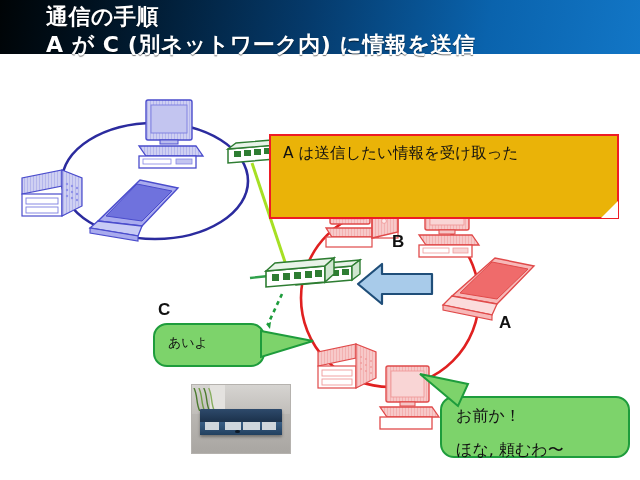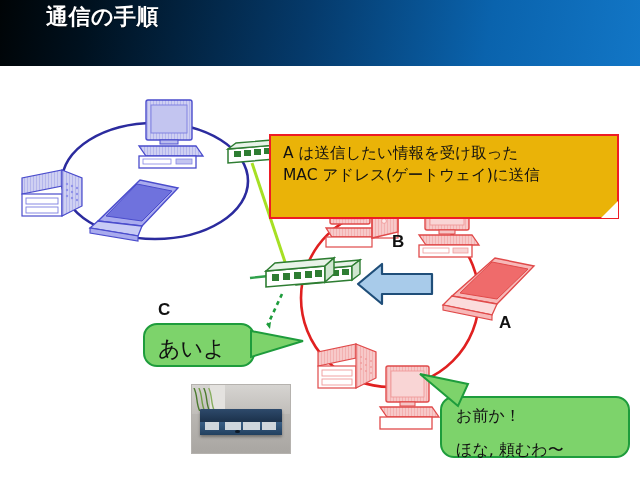--- a/index.html
+++ b/index.html
@@ -7,21 +7,21 @@
   body{
     width:640px;height:480px;overflow:hidden;
     background:#ffffff;
     font-family:"DejaVu Sans","Liberation Sans",sans-serif;
     -webkit-font-smoothing:antialiased;
   }
   #slide{position:relative;width:640px;height:480px;background:#fff;overflow:hidden;}
 
   
   .header{
-    position:absolute;left:0;top:0;width:640px;height:66px;
+    position:absolute;left:0;top:0;width:640px;height:54px;
     background:linear-gradient(100deg,#000406 0%,#00111f 14%,#053a6b 48%,#0a63ad 76%,#1276c6 100%);
   }
   .header .title-line{
     position:absolute;left:46px;color:#ffffff;
     font-weight:bold;letter-spacing:0.5px;white-space:nowrap;
     text-shadow:0 1px 1px rgba(0,0,0,.55);
   }
   .title-1{top:2px;font-size:22px;}
   .title-2{top:30px;font-size:22px;}
 
@@ -64,21 +64,21 @@
   }
   .callout-yellow .fold2{
     position:absolute;right:-1px;bottom:-1px;width:0;height:0;
     border-left:17px solid transparent;border-bottom:17px solid #fff;
   }
 
   .callout-green{
     background:#7DD36B;border:2px solid #1E9C3C;border-radius:14px;
     color:#111;font-size:16px;line-height:1.35;
   }
-  .g1{left:143px;top:257px;width:112px;height:44px;padding:9px 0 0 13px;font-size:22px;}
+  .g1{left:153px;top:257px;width:112px;height:44px;padding:9px 0 0 13px;font-size:13px;}
   .g2{left:440px;top:330px;width:190px;height:62px;padding:7px 0 0 14px;}
   .g2 .l2{display:block;margin-top:12px;}
 
   .lbl{
     position:absolute;font-weight:bold;font-size:17px;color:#111;
     font-family:"Liberation Sans","DejaVu Sans",sans-serif;
   }
   .lbl-c{left:158px;top:234px;}
   .lbl-b{left:392px;top:166px;}
   .lbl-a{left:499px;top:247px;}
@@ -111,20 +111,21 @@
   .photo .dev .knob{position:absolute;left:43%;bottom:8%;width:6%;height:14%;
     background:#0e1a28;border-radius:50%;}
 </style>
 </head>
 <body>
 
 <div id="slide">
 
   <div class="header">
     <div class="title-line title-1">通信の手順</div>
+    <div class="title-line title-2">A が C (別ネットワーク内) に情報を送信</div>
   </div>
 
   <div class="canvas">
 
     <svg width="640" height="379" viewBox="0 0 640 379">
       <defs>
         <pattern id="hatchBlue" width="3" height="3" patternUnits="userSpaceOnUse">
           <rect width="3" height="3" fill="#cfd0f2"></rect>
           <path d="M0 0 L0 3" stroke="#9a9ce6" stroke-width="1"></path>
         </pattern>
@@ -310,21 +311,20 @@
         <div class="pnl p1"></div>
         <div class="pnl p2"></div>
         <div class="pnl p3"></div>
         <div class="pnl p4"></div>
         <div class="knob"></div>
       </div>
     </div>
 
     <div class="callout callout-yellow">
       <div>A は送信したい情報を受け取った</div>
-      <div>MAC アドレス(ゲートウェイ)に送信</div>
       <div class="fold2"></div>
     </div>
 
     <div class="callout callout-green g1">
       <span>あいよ</span>
       <svg style="position:absolute;left:106px;top:2px;width:58px;height:40px;overflow:visible">
         <path d="M0 4 L52 14 L0 30 Z" fill="#7DD36B" stroke="#1E9C3C" stroke-width="2"></path>
       </svg>
     </div>
 

